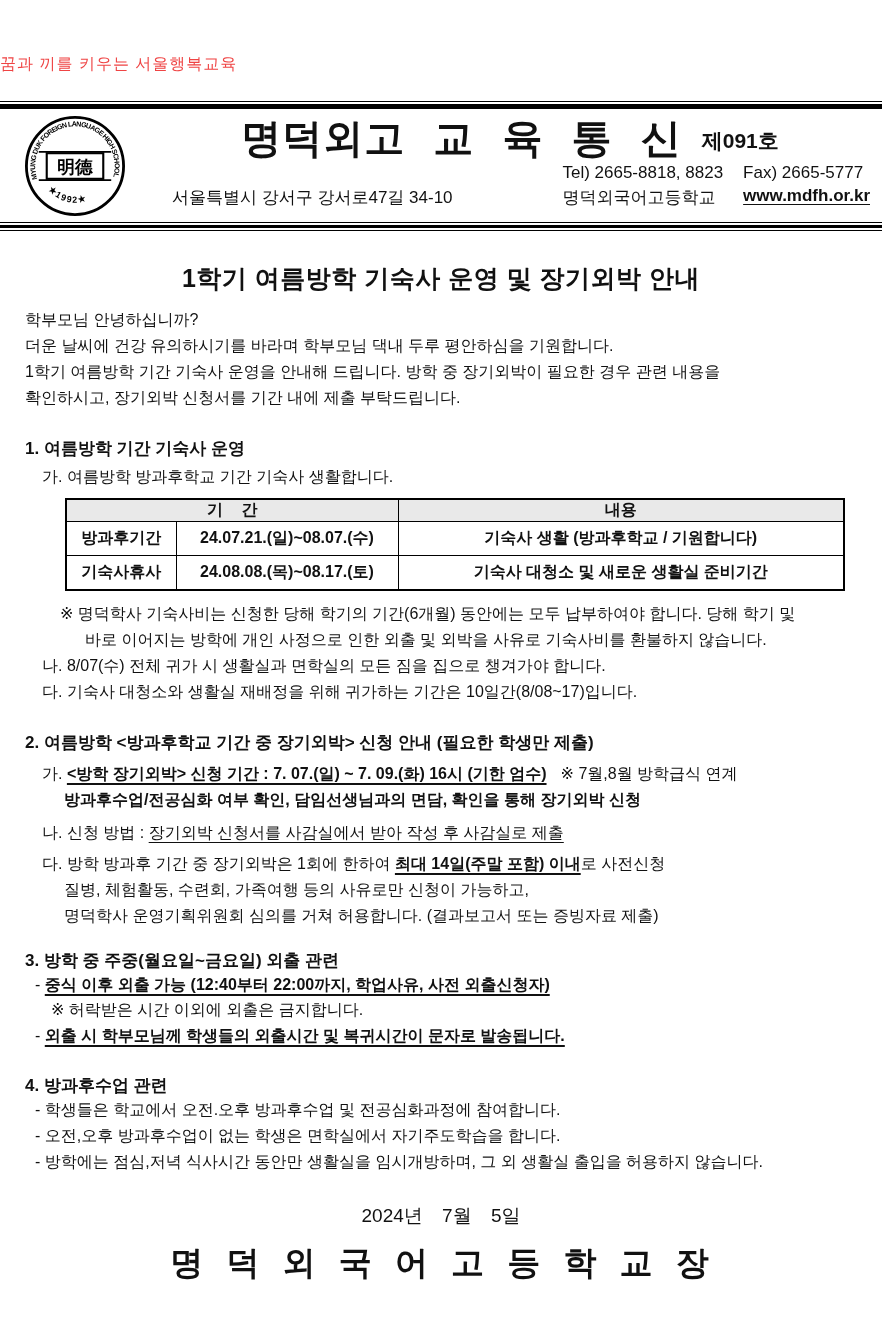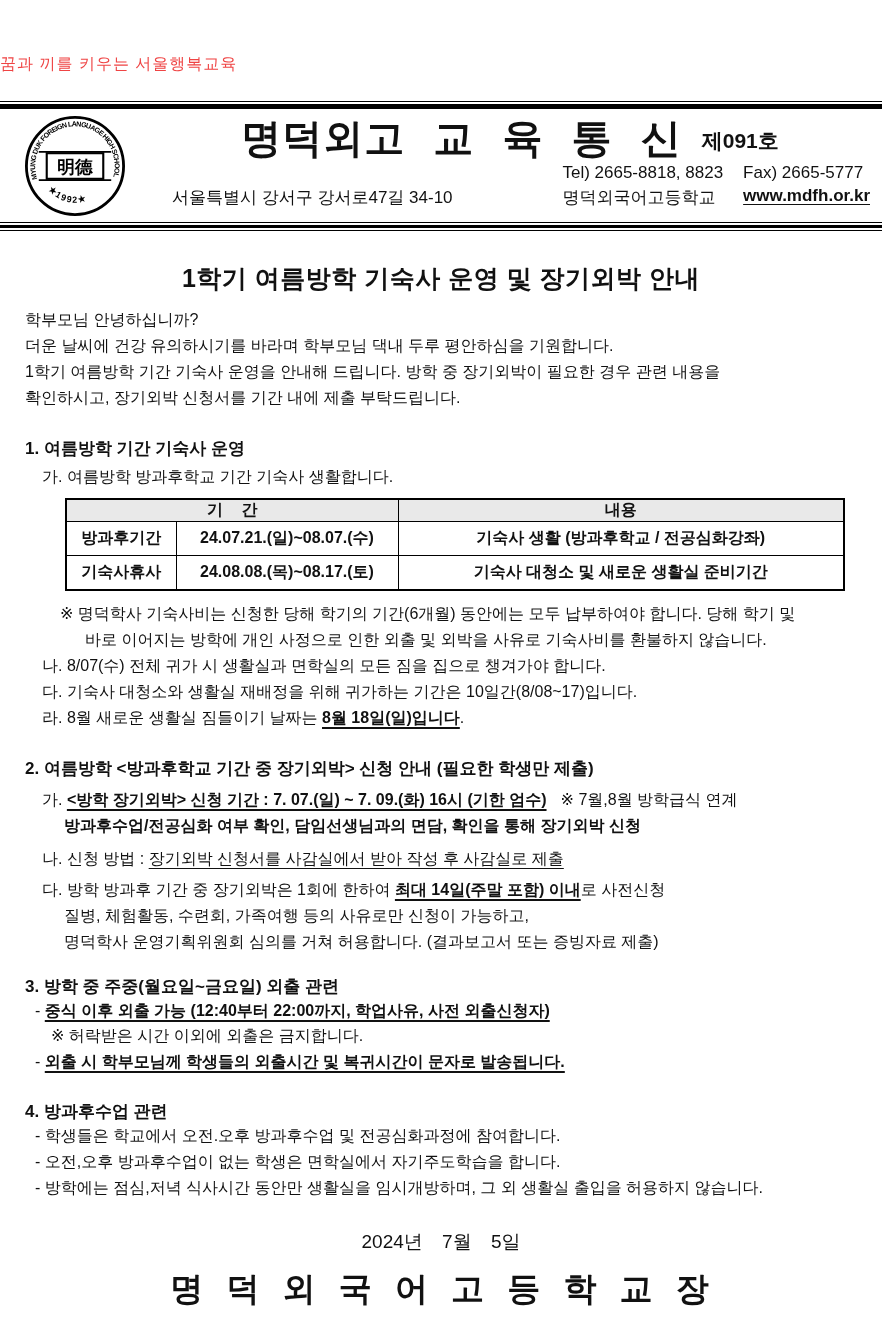--- a/index.html
+++ b/index.html
@@ -147,35 +147,34 @@
         <thead>
           <tr>
             <th colspan="2" class="th-period">기 간</th>
             <th>내용</th>
           </tr>
         </thead>
         <tbody>
           <tr>
             <td>방과후기간</td>
             <td>24.07.21.(일)~08.07.(수)</td>
-            <td>기숙사 생활 (방과후학교 / 전공심화강좌)</td>
+            <td>기숙사 생활 (방과후학교 / 기원합니다)</td>
           </tr>
           <tr>
             <td>기숙사휴사</td>
             <td>24.08.08.(목)~08.17.(토)</td>
             <td>기숙사 대청소 및 새로운 생활실 준비기간</td>
           </tr>
         </tbody>
       </table>
 
       <div class="line note1">※ 명덕학사 기숙사비는 신청한 당해 학기의 기간(6개월) 동안에는 모두 납부하여야 합니다. 당해 학기 및</div>
       <div class="line note2">바로 이어지는 방학에 개인 사정으로 인한 외출 및 외박을 사유로 기숙사비를 환불하지 않습니다.</div>
       <div class="line ind-a">나. 8/07(수) 전체 귀가 시 생활실과 면학실의 모든 짐을 집으로 챙겨가야 합니다.</div>
       <div class="line ind-a">다. 기숙사 대청소와 생활실 재배정을 위해 귀가하는 기간은 10일간(8/08~17)입니다.</div>
-      <div class="line ind-a"><span>라. 8월 새로운 생활실 짐들이기 날짜는 </span><span class="bu">8월 18일(일)입니다</span><span>.</span></div>
     </div>
 
     <div class="s2">
       <div class="sec-heading">2. 여름방학 &lt;방과후학교 기간 중 장기외박&gt; 신청 안내 (필요한 학생만 제출)</div>
       <div class="line ind-a row1"><span>가. </span><span class="bu">&lt;방학 장기외박&gt; 신청 기간 : 7. 07.(일) ~ 7. 09.(화) 16시 (기한 엄수)</span><span class="gap-note">※ 7월,8월 방학급식 연계</span></div>
       <div class="line ind-b b">방과후수업/전공심화 여부 확인, 담임선생님과의 면담, 확인을 통해 장기외박 신청</div>
       <div class="line ind-a row-na"><span>나. 신청 방법 : </span><span class="u">장기외박 신청서를 사감실에서 받아 작성 후 사감실로 제출</span></div>
       <div class="line ind-a row-da"><span>다. 방학 방과후 기간 중 장기외박은 1회에 한하여 </span><span class="bu">최대 14일(주말 포함) 이내</span><span>로 사전신청</span></div>
       <div class="line ind-b">질병, 체험활동, 수련회, 가족여행 등의 사유로만 신청이 가능하고,</div>
       <div class="line ind-b">명덕학사 운영기획위원회 심의를 거쳐 허용합니다. (결과보고서 또는 증빙자료 제출)</div>

